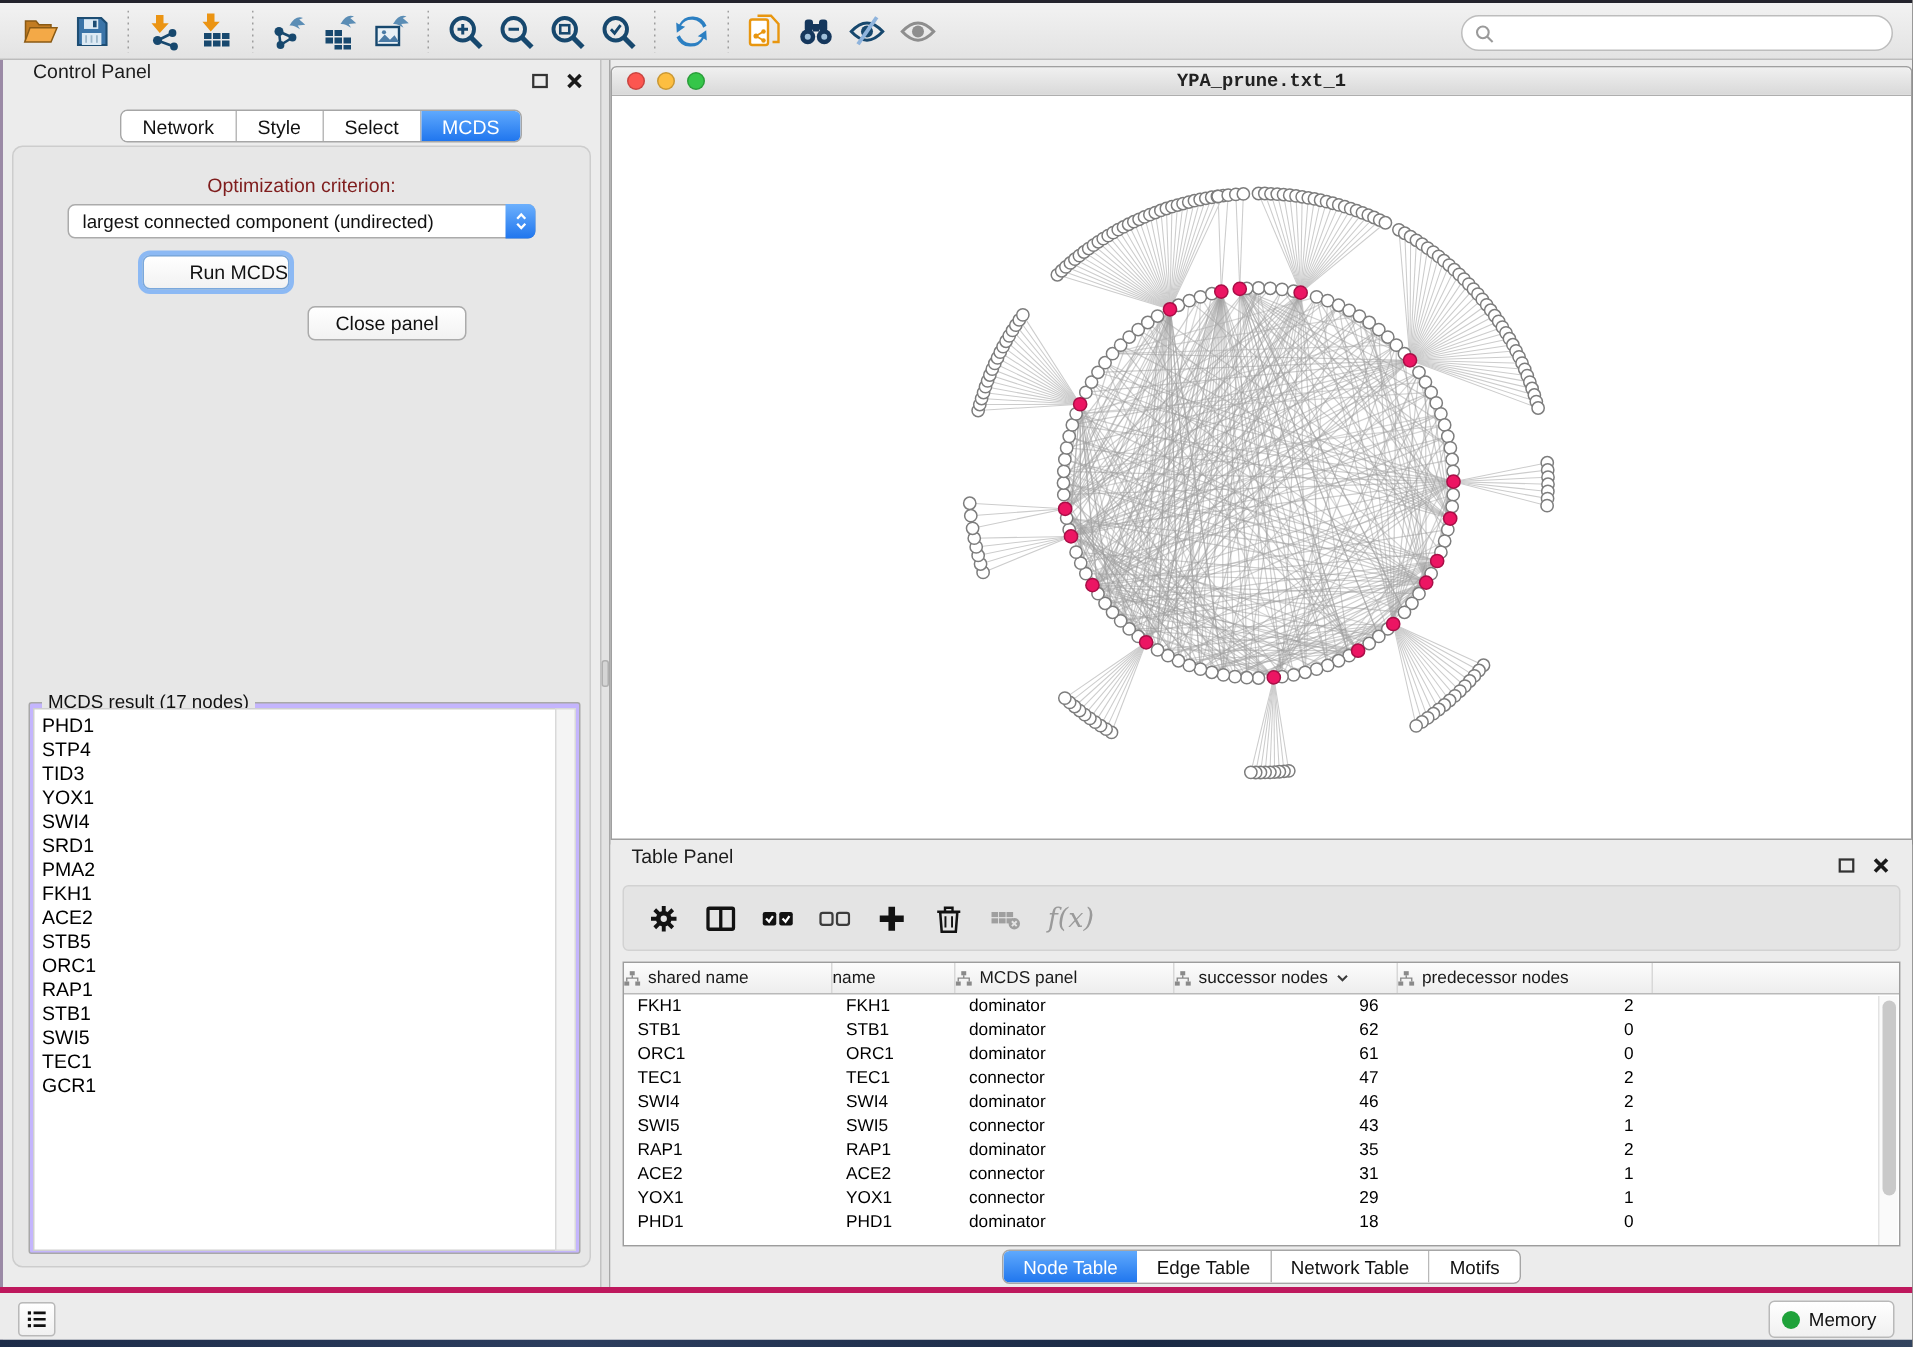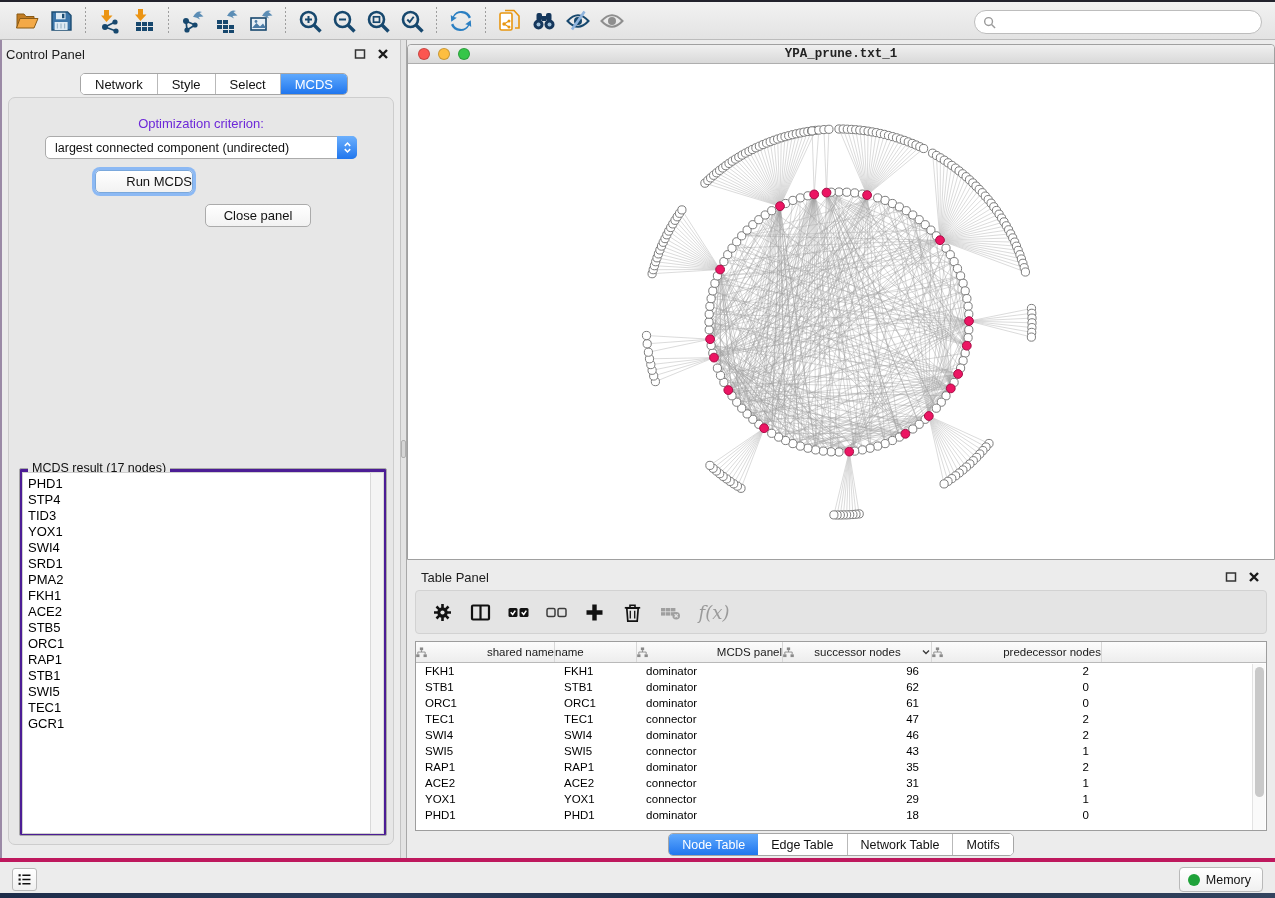--- a/index.html
+++ b/index.html
@@ -24,51 +24,51 @@
             background-image:linear-gradient(#9e9e9e 40%, transparent 40%);
             background-size:1px 4px; }
   #search-wrap { position:absolute; right:13px; top:8px; width:288px; height:24px;
                  background:#fff; border:1px solid #bdbdbd; border-radius:12px;
                  display:flex; align-items:center; padding:0 8px; }
   #search-wrap svg { width:13px; height:13px; margin-right:5px; flex:0 0 auto; }
   #search-input { border:0; outline:none; flex:1; font-size:12px; background:transparent; }
 
   
   #control-panel { position:absolute; left:2px; top:40px; width:398px; height:818px; background:#ececec; }
-  .panel-titlebar { position:relative; height:28px; display:flex; align-items:center; padding:0 4px; }
+  .panel-titlebar { position:relative; height:28px; display:flex; padding:0 20px; }
   .panel-title { font-size:13px; color:#1c1c1c; }
   .win-ctrls { position:absolute; right:10px; top:7px; display:flex; gap:9px; }
   .win-ctrl { width:14px; height:14px; border:0; background:transparent; cursor:pointer;
               display:flex; align-items:center; justify-content:center; }
   .win-ctrl svg { width:12px; height:12px; }
 
   #cp-tabs { position:absolute; left:78px; top:33px; height:22px; display:flex;
              border:1px solid #a6a6a6; border-radius:5px; background:#fff; overflow:hidden; }
   .seg-tab { border:0; background:#fff; font-size:13px; color:#111; padding:0 14px; cursor:pointer;
              border-right:1px solid #b9b9b9; display:flex; align-items:center; }
   .seg-tab:last-child { border-right:0; }
   .seg-tab.active { background:linear-gradient(#5fa9fd,#2076ee); color:#fff; border-right:0; }
 
   #cp-card { position:absolute; left:6px; top:57px; width:386px; height:748px;
              background:#e7e7e7; border:1px solid #cdcdcd; border-radius:7px; }
-  #opt-label { position:absolute; left:0; top:18px; width:100%; text-align:center; font-size:13px; color:#6d28d9; }
+  #opt-label { position:absolute; left:0; top:18px; width:100%; text-align:center; font-size:13px; color:#7f1d1d; }
   #criterion-select { position:absolute; left:36px; top:38px; width:312px; height:23px;
              background:#fff; border:1px solid #ababab; border-radius:5px; cursor:pointer;
              display:flex; align-items:center; font-size:12.5px; color:#111; }
   #criterion-select .sel-text { flex:1; padding-left:9px; white-space:nowrap; overflow:hidden; }
   #criterion-select .sel-cap { width:20px; height:23px; margin-right:-1px; border-radius:0 5px 5px 0;
              background:linear-gradient(#6cb0fd,#2076ee); display:flex; align-items:center; justify-content:center; }
   .btn { background:linear-gradient(#ffffff,#f2f2f2); border:1px solid #ababab; border-radius:5px;
          font-size:13px; color:#111; cursor:pointer; height:23px; }
   #run-mcds { position:absolute; left:86px; top:72px; width:98px;
               box-shadow:0 0 0 3px rgba(90,160,250,.65); border-color:#7aa8dc;text-align:right; }
   #close-panel { position:absolute; left:196px; top:72px; width:106px;margin-top:34px; }
 
   #mcds-group { position:absolute; left:10px; top:370px; width:368px; height:368px;
-                border:1px solid #a8a8a8; border-radius:2px; background:#4c1d95; }
+                border:1px solid #a8a8a8; border-radius:2px; background:#c4b5fd; }
   #mcds-legend { position:absolute; left:8px; top:-8px; background:#e7e7e7; padding:0 4px;
                  font-size:12.5px; color:#111; }
   #mcds-list { position:absolute; left:2px; top:3px; width:349px; height:362px; background:#fff;
                border:1px solid #cfcfcf; overflow:hidden; list-style:none; padding:3px 0 0 5px; }
   #mcds-list li { font-size:13px; line-height:16px; color:#000; }
   #mcds-scroll { position:absolute; right:2px; top:3px; width:14px; height:362px;
                  background:#f4f4f4; border:1px solid #d9d9d9; }
 
   
   #v-splitter { position:absolute; left:400px; top:40px; width:7px; height:818px;
@@ -94,21 +94,21 @@
   .tp-btn { width:32px; height:34px; border:0; background:transparent; cursor:pointer;
             display:flex; align-items:center; justify-content:center; }
   .tp-btn svg { width:21px; height:21px; }
   .tp-btn.disabled { cursor:default; }
   .fx { font-family:"DejaVu Serif","Liberation Serif",serif; font-style:italic; font-size:18px; color:#9a9a9a; }
 
   #node-table { position:absolute; left:8px; top:78px; width:852px; height:190px;
                 background:#fff; border:1px solid #9d9d9d; }
   #nt-header { display:flex; height:21px; background:linear-gradient(#fcfcfc,#ededed);
                border-bottom:1px solid #b9b9b9; }
-  .hcell { display:flex; align-items:center; justify-content:space-between; gap:5px;
+  .hcell { display:flex; align-items:center; justify-content:flex-start; gap:5px;
            border-right:1px solid #d8d8d8; font-size:11.5px; color:#1a1a1a; cursor:pointer; position:relative; }
   .hcell svg.colicon { width:11px; height:11px; }
   .hcell svg.sort { width:10px; height:10px; }
   .col0{width:139px}.col1{width:82px}.col2{width:146px}.col3{width:149px}.col4{width:170px}
   .colf{flex:1; border-right:0;}
   .trow { display:flex; height:16px; cursor:default; }
   .tcell { font-size:11.5px; color:#000; display:flex; align-items:center; }
   .tcell.l { padding-left:9px; }
   .tcell.r { justify-content:flex-end; padding-right:13px; }
   #nt-scroll { position:absolute; right:1px; top:22px; width:13px; height:166px; background:#fafafa; border-left:1px solid #e3e3e3; }

